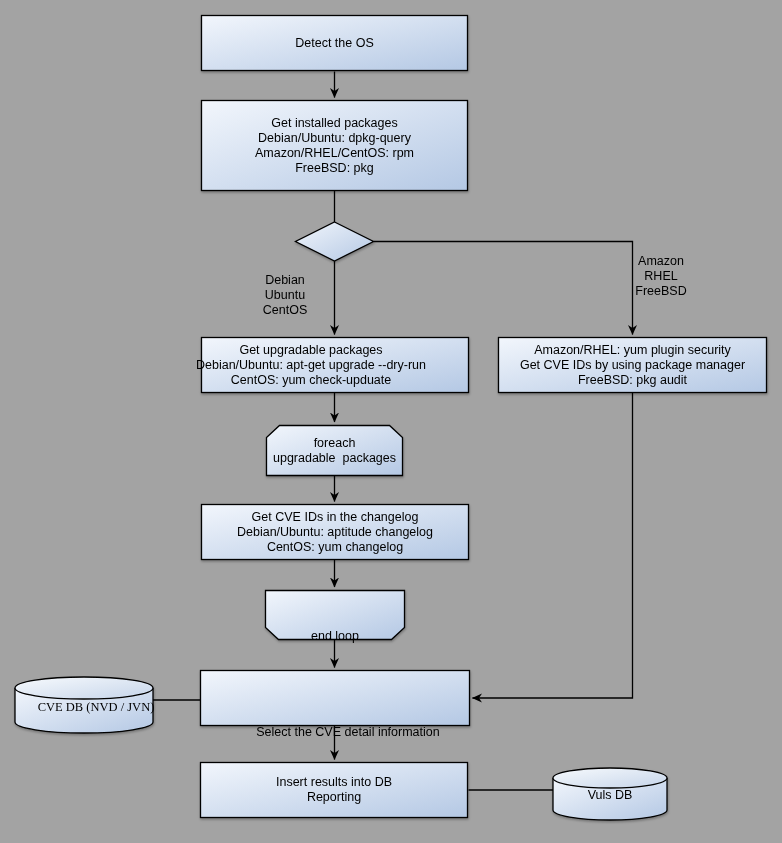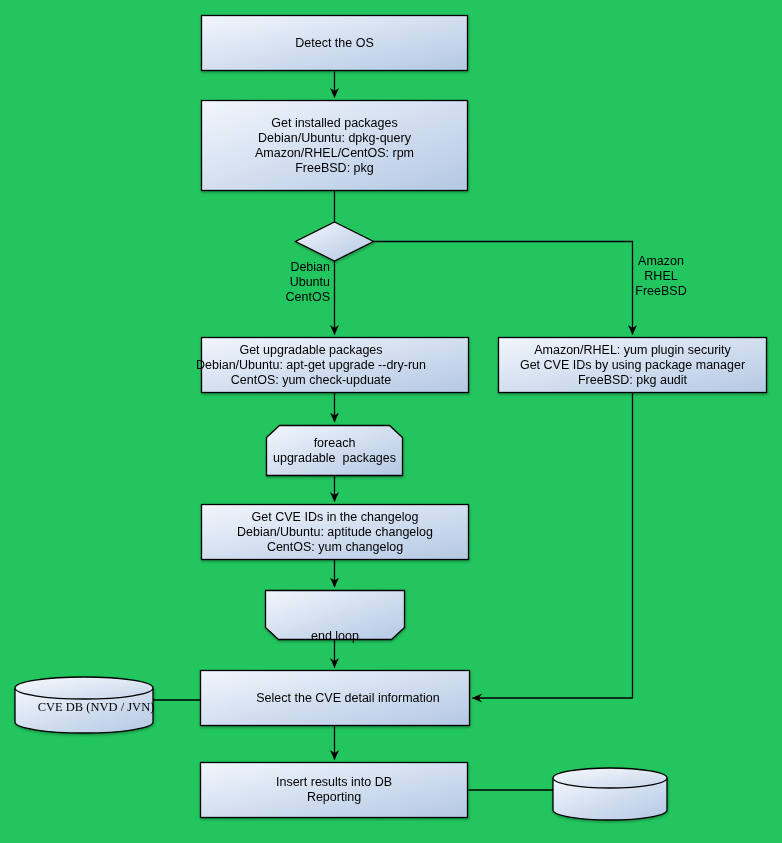--- a/index.html
+++ b/index.html
@@ -1,17 +1,17 @@
 <!DOCTYPE html>
 <html><head>
 <meta charset="utf-8">
 <style>
   html,body{margin:0;padding:0;background:#ffffff;}
   .canvas{
-    position:relative;width:782px;height:843px;background:#22c55e;
+    position:relative;width:782px;height:843px;background:#a3a3a3;
     font-family:"Liberation Sans",sans-serif;color:#000;overflow:hidden;
   }
   .canvas > svg{position:absolute;left:0;top:0;}
   .lbl{
     position:absolute;display:flex;flex-direction:column;
     align-items:center;justify-content:center;
     font-size:12.5px;line-height:15px;text-align:center;
     pointer-events:none;
   }
   .lbl span{display:block;white-space:pre;}
@@ -107,35 +107,38 @@
   <div class="lbl" style="left:201px;top:504px;width:268px;height:56px;">
     <span>Get CVE IDs in the changelog</span>
     <span>Debian/Ubuntu: aptitude changelog</span>
     <span>CentOS: yum changelog</span>
   </div>
 
   <div class="lbl" style="left:265px;top:612px;width:140px;height:48px;">
     <span>end loop</span>
   </div>
 
-  <div class="lbl" style="left:200px;top:670px;width:296px;height:56px;border-radius:25px;">
+  <div class="lbl" style="left:200px;top:704px;width:296px;height:56px;border-radius:25px;">
     <span>Select the CVE detail information</span>
   </div>
 
   <div class="lbl" style="left:27px;top:682px;width:138px;height:50px;font-family:Liberation Serif, serif;">
     <span>CVE DB (NVD / JVN)</span>
   </div>
 
   <div class="lbl" style="left:200px;top:762px;width:268px;height:56px;border-radius:26px;">
     <span>Insert results into DB</span>
     <span>Reporting</span>
   </div>
 
+  <div class="lbl" style="left:553px;top:772px;width:114px;height:46px;">
+    <span>Vuls DB</span>
+  </div>
 
-  <div class="lbl branch-left" style="left:240px;top:260px;width:90px;height:44px;">
+  <div class="lbl branch-left" style="left:240px;top:273px;width:90px;height:44px;align-items:center;">
     <span>Debian</span>
     <span>Ubuntu</span>
     <span>CentOS</span>
   </div>
 
   <div class="lbl branch-right" style="left:622px;top:254px;width:78px;height:44px;">
     <span>Amazon</span>
     <span>RHEL</span>
     <span>FreeBSD</span>
   </div>

